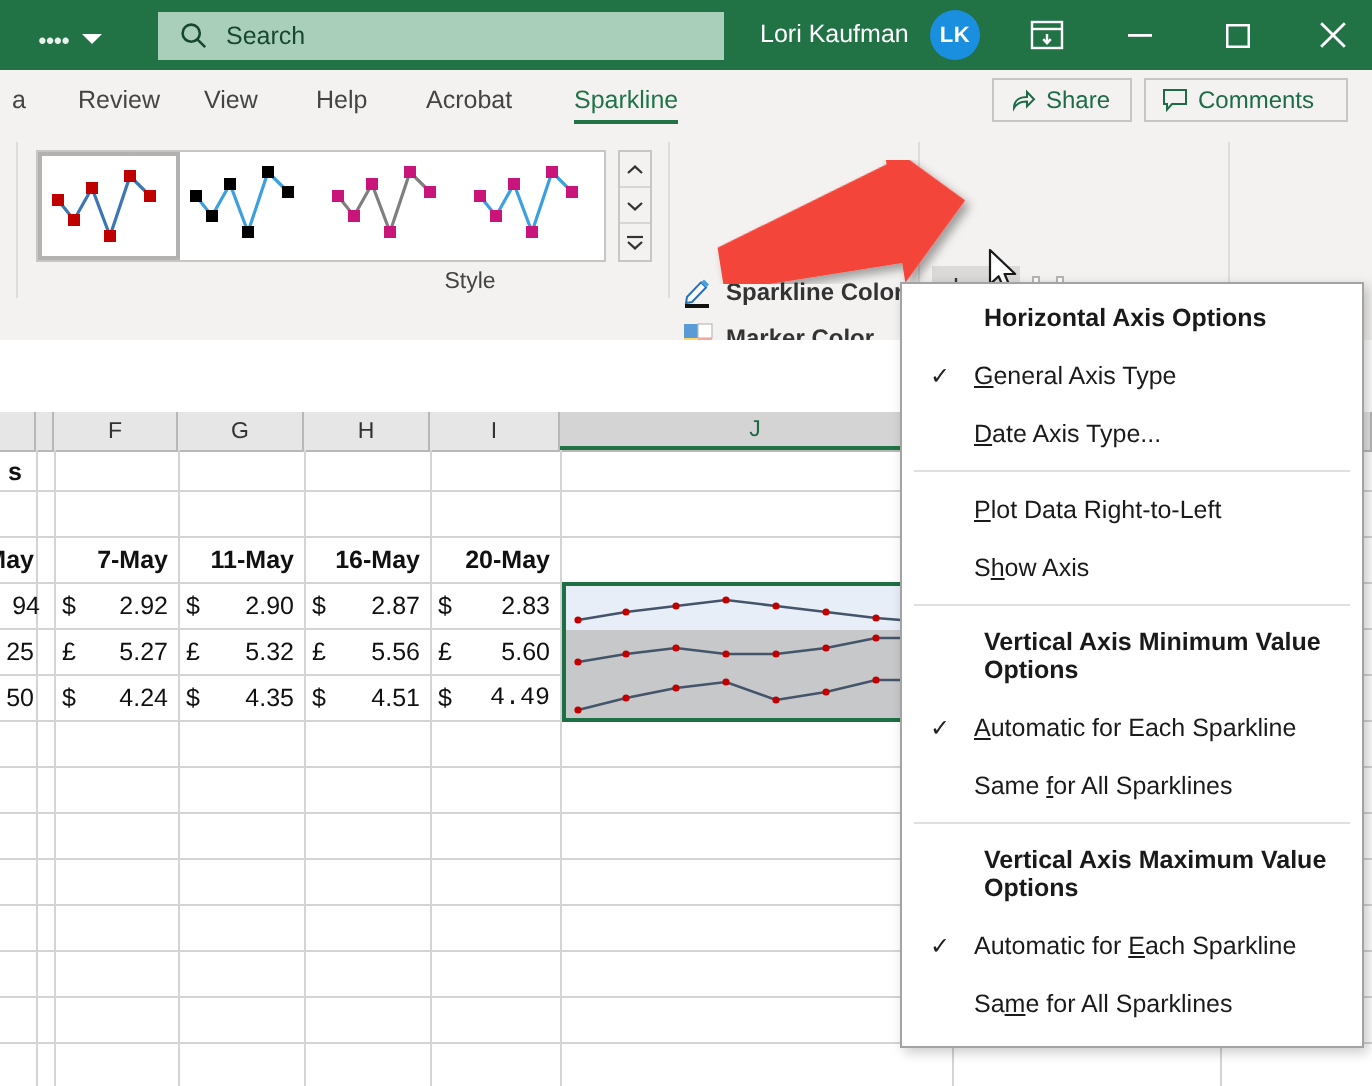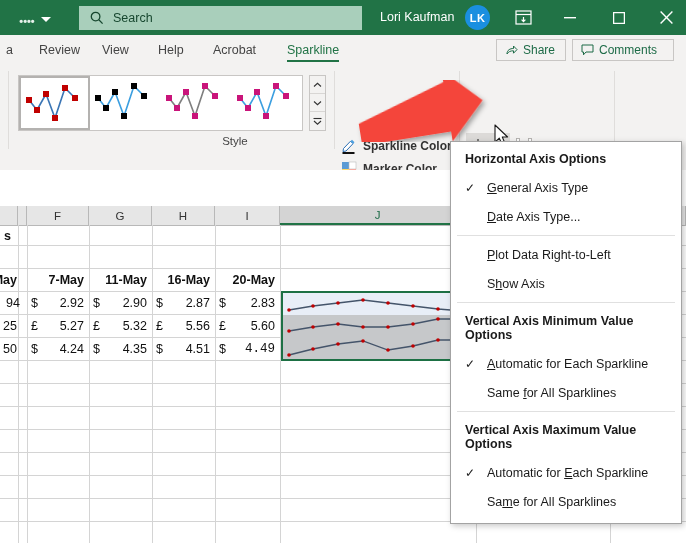--- a/index.html
+++ b/index.html
@@ -256,20 +256,21 @@
     position: absolute; left: 450px; top: 141px;
     width: 232px; height: 383px;
     background: #ffffff;
     border: 1px solid #a3a3a3;
     box-sizing: border-box;
     box-shadow: 2px 2px 6px rgba(0,0,0,0.22);
   }
   .menu-header {
     font-size: 12.5px; font-weight: bold; color: #1a1a1a;
     padding: 7px 16px 7px 14px;
+    margin-left: 27px;
   }
   .menu-item {
     height: 29px;
     display: flex; align-items: center;
     font-size: 12.5px; color: #1a1a1a;
     padding-left: 14px;
     position: relative;
   }
   .menu-check {
     width: 22px; flex: 0 0 auto;

